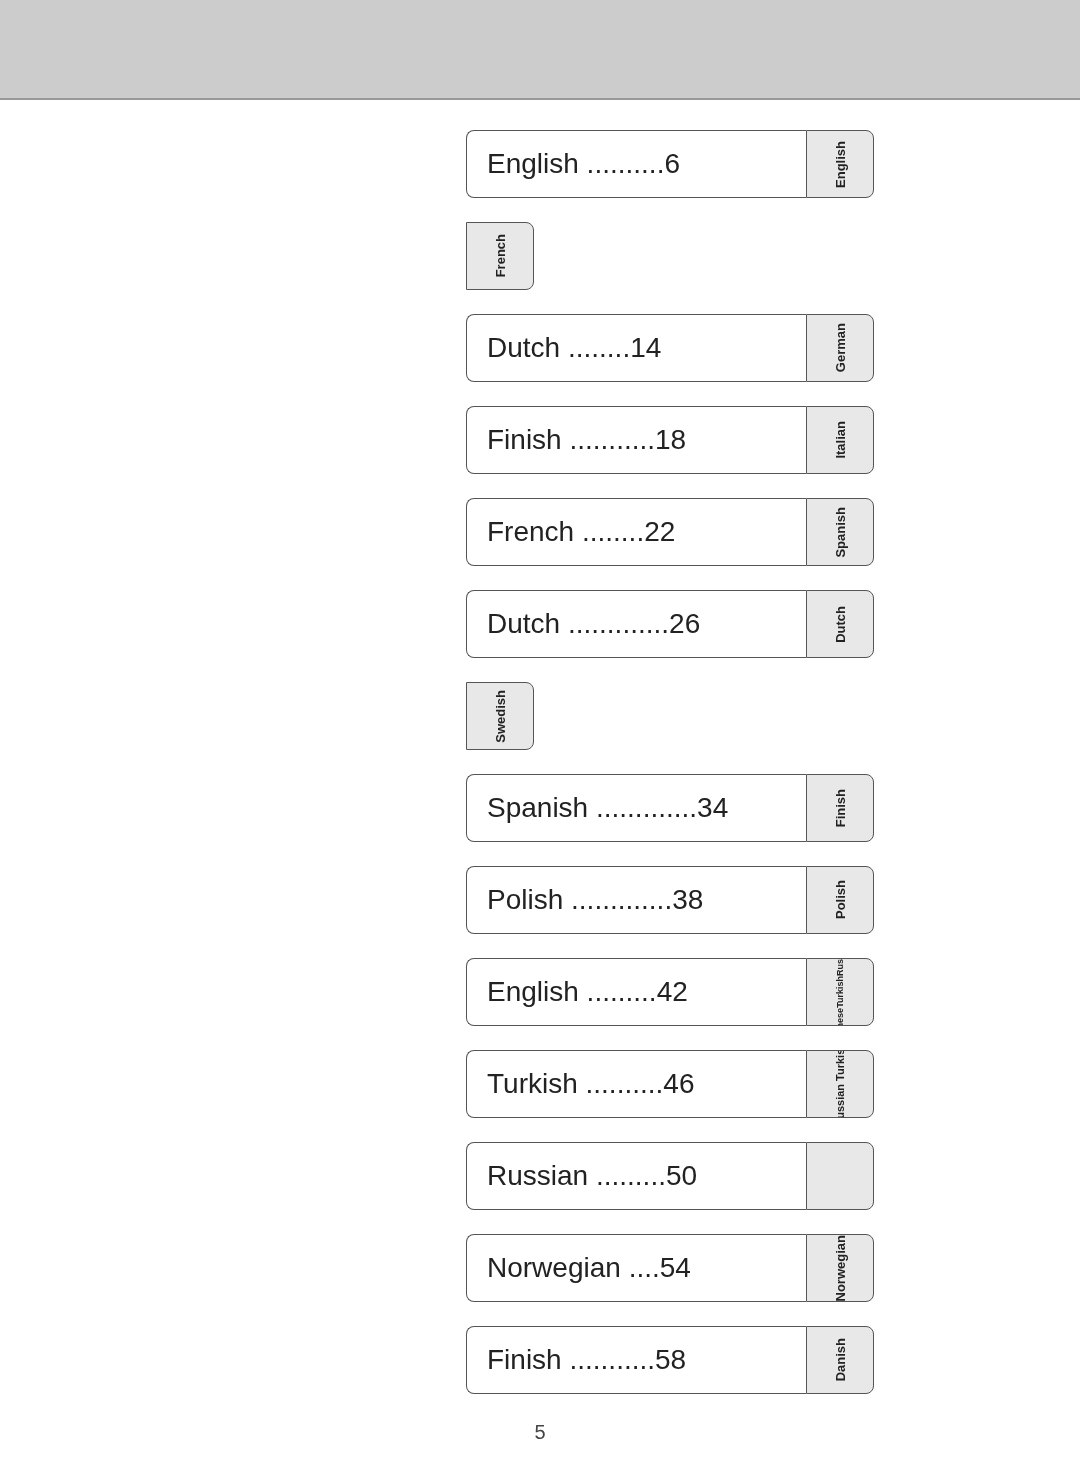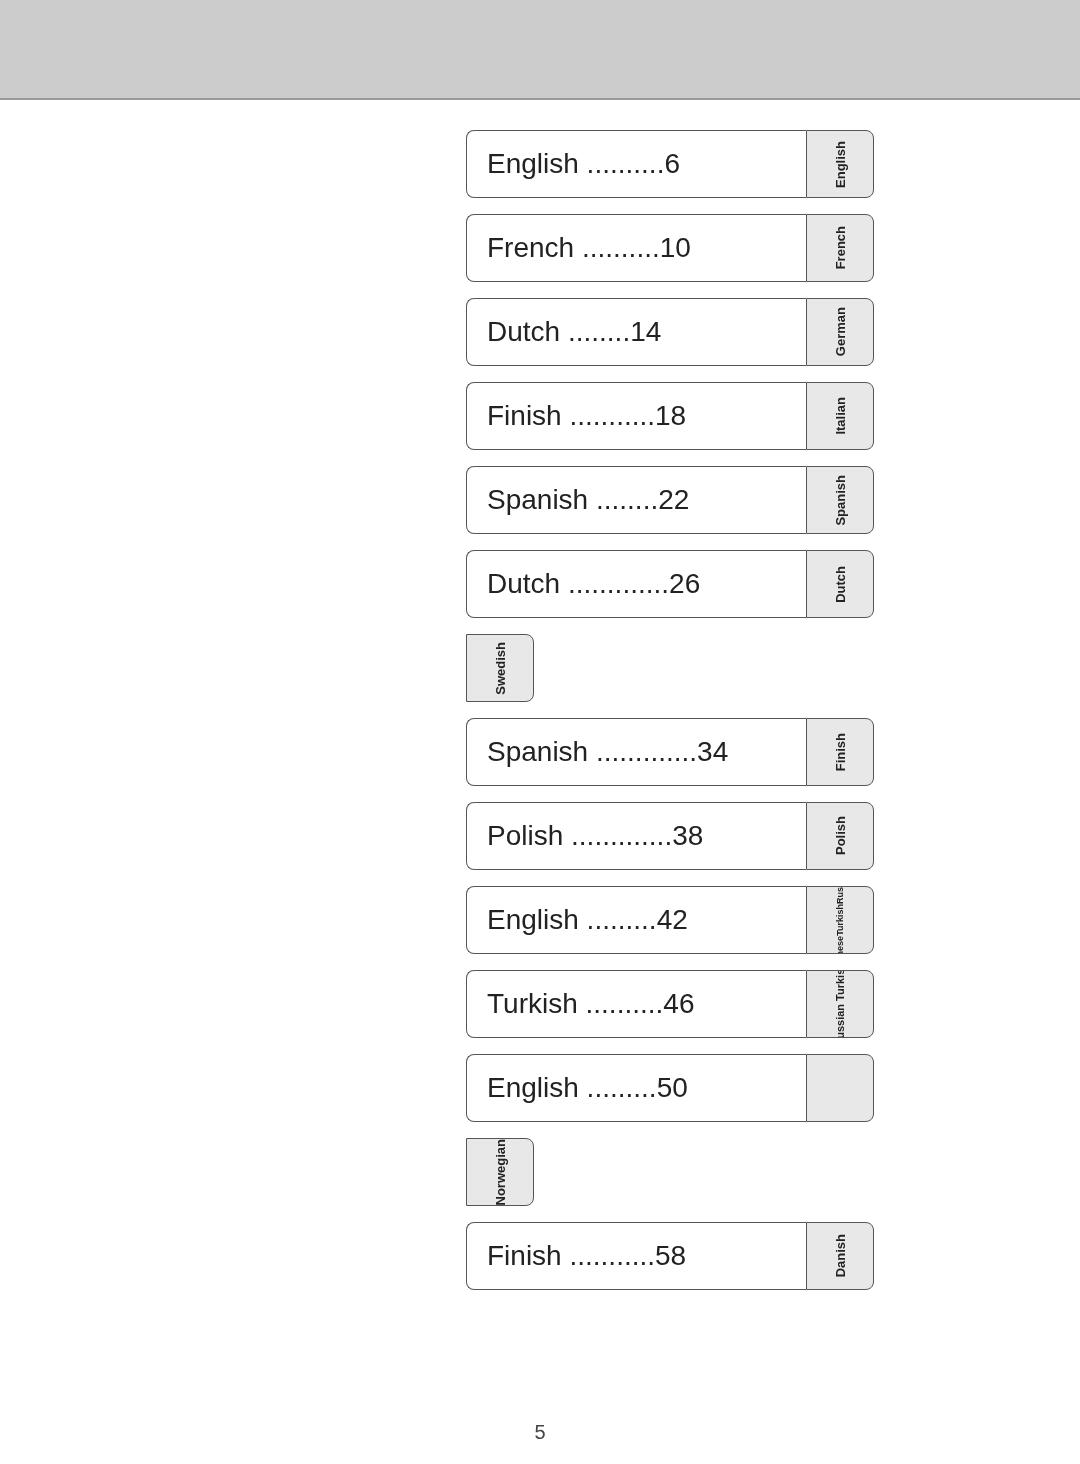--- a/index.html
+++ b/index.html
@@ -35,21 +35,21 @@
       bottom: 60px;
       display: flex;
       flex-direction: column;
       align-items: center;
       padding-left: 0;
     }
 
     .toc-container {
       display: flex;
       flex-direction: column;
-      gap: 16px;
+      gap: 24px;
       margin-left: 260px;
       margin-top: 10px;
     }
 
     .toc-row {
       display: flex;
       align-items: stretch;
       height: 68px;
     }
 
@@ -125,23 +125,20 @@
     <div class="toc-row">
       <div class="toc-main">
         <span class="toc-main-text">English ..........6</span>
       </div>
       <div class="toc-tab">
         <span class="toc-tab-text">English</span>
       </div>
     </div>
 
     <div class="toc-row">
-      <div class="toc-main">
-        <span class="toc-main-text">French ..........10</span>
-      </div>
       <div class="toc-tab">
         <span class="toc-tab-text">French</span>
       </div>
     </div>
 
     <div class="toc-row">
       <div class="toc-main">
         <span class="toc-main-text">Dutch ........14</span>
       </div>
       <div class="toc-tab">
@@ -153,21 +150,21 @@
       <div class="toc-main">
         <span class="toc-main-text">Finish ...........18</span>
       </div>
       <div class="toc-tab">
         <span class="toc-tab-text">Italian</span>
       </div>
     </div>
 
     <div class="toc-row">
       <div class="toc-main">
-        <span class="toc-main-text">Spanish ........22</span>
+        <span class="toc-main-text">French ........22</span>
       </div>
       <div class="toc-tab">
         <span class="toc-tab-text">Spanish</span>
       </div>
     </div>
 
     <div class="toc-row">
       <div class="toc-main">
         <span class="toc-main-text">Dutch .............26</span>
       </div>
@@ -217,28 +214,31 @@
       <div class="toc-main">
         <span class="toc-main-text">Turkish ..........46</span>
       </div>
       <div class="toc-tab">
         <span class="toc-tab-text" style="font-size:11px;">Russian Turkish</span>
       </div>
     </div>
 
     <div class="toc-row">
       <div class="toc-main">
-        <span class="toc-main-text">English .........50</span>
+        <span class="toc-main-text">Russian .........50</span>
       </div>
       <div class="toc-tab" style="background:#e8e8e8;">
         <span class="toc-tab-text" style="opacity:0;">R</span>
       </div>
     </div>
 
     <div class="toc-row">
+      <div class="toc-main">
+        <span class="toc-main-text">Norwegian ....54</span>
+      </div>
       <div class="toc-tab">
         <span class="toc-tab-text">Norwegian</span>
       </div>
     </div>
 
     <div class="toc-row">
       <div class="toc-main">
         <span class="toc-main-text">Finish ...........58</span>
       </div>
       <div class="toc-tab">

